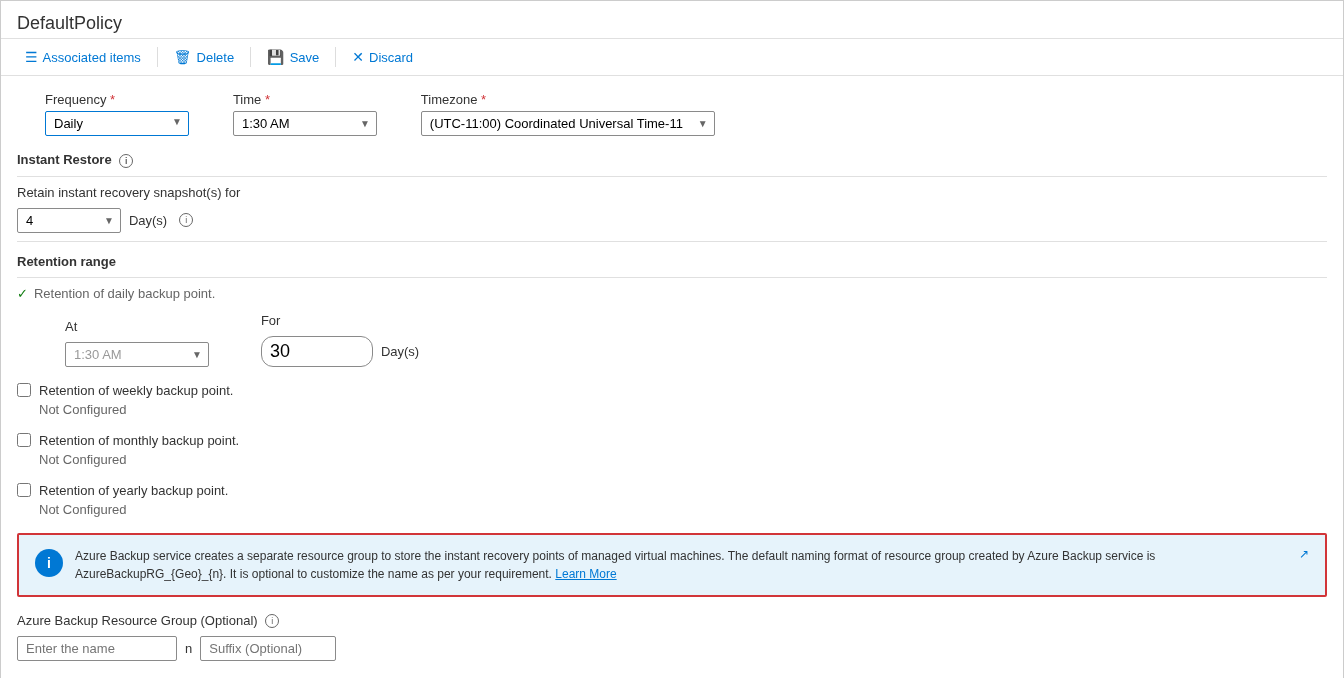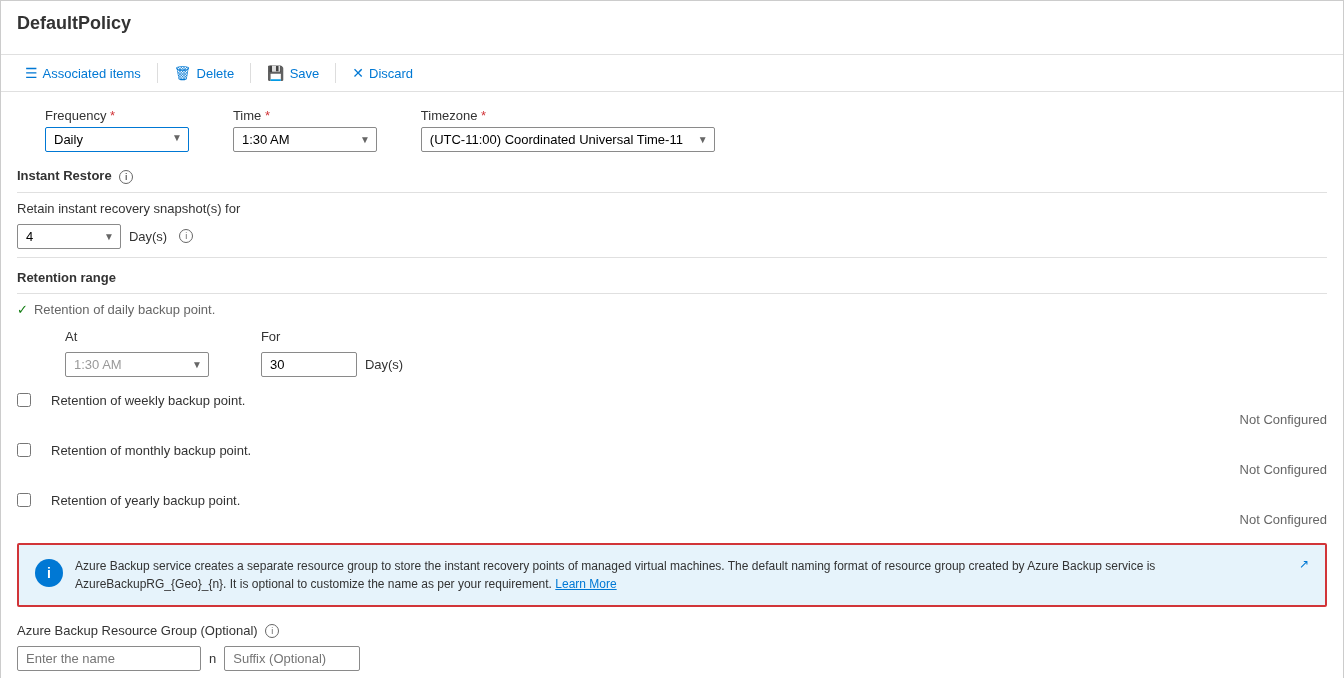--- a/index.html
+++ b/index.html
@@ -1,18 +1,18 @@
 <!DOCTYPE html>
 <html><head>
   <meta charset="utf-8">
   <style>
     * { box-sizing: border-box; margin: 0; padding: 0; }
     body { font-family: 'Segoe UI', Arial, sans-serif; font-size: 13px; background: #fff; color: #333; }
     .page-container { width: 1344px; min-height: 678px; background: #fff; border: 1px solid #ccc; }
-    .page-title { font-size: 18px; font-weight: 700; padding: 12px 16px 20px 16px; border-bottom: 1px solid #e0e0e0; }
+    .page-title { font-size: 18px; font-weight: 400; padding: 12px 16px 4px 16px; border-bottom: 1px solid #e0e0e0; }
     .toolbar { display: flex; align-items: center; gap: 4px; padding: 6px 16px; border-bottom: 1px solid #e0e0e0; }
     .toolbar-btn { display: flex; align-items: center; gap: 5px; padding: 4px 8px; background: none; border: none; cursor: pointer; font-size: 13px; color: #0078d4; }
     .toolbar-btn .icon { font-size: 14px; }
     .toolbar-separator { width: 1px; height: 20px; background: #ddd; margin: 0 4px; }
     .content { padding: 16px 16px; }
     .form-row { display: flex; align-items: flex-end; gap: 16px; margin-bottom: 16px; }
     .form-group { display: flex; flex-direction: column; gap: 4px; margin-left: 28px; }
     .form-label { font-size: 13px; font-weight: 400; }
     .form-label .required { color: #d13438; }
     .select-control { display: flex; align-items: flex-start; border: 1.5px solid #0078d4; border-radius: 2px; background: #fff; }
@@ -27,33 +27,33 @@
     .inline-row { display: flex; align-items: center; gap: 8px; }
     .small-select { display: flex; align-items: center; border: 1px solid #8a8a8a; border-radius: 2px; background: #fff; }
     .small-select select { border: none; outline: none; font-size: 13px; padding: 4px 8px; min-width: 80px; appearance: none; background: transparent; }
     .unit-label { font-size: 13px; color: #333; }
     .section-divider { border: none; border-top: 1px solid #e0e0e0; margin: 8px 0 12px 0; }
     .retention-range-header { font-weight: 700; font-size: 13px; margin-bottom: 8px; padding-bottom: 8px; border-bottom: 1px solid #e0e0e0; }
     .daily-retention { display: flex; align-items: center; gap: 6px; margin-bottom: 12px; color: #666; }
     .check-icon { color: #107c10; font-size: 13px; }
     .retention-at-for { display: flex; align-items: flex-end; gap: 24px; margin-bottom: 16px; padding-left: 20px; }
     .at-label, .for-label { font-size: 13px; font-weight: 400; margin-bottom: 4px; }
-    .input-field { border: 1px solid #8a8a8a; border-radius: 2px; padding: 4px 8px; font-size: 13px; width: 96px; }
-    .checkbox-row { display: flex; align-items: center; gap: 20px; margin-bottom: 4px; }
+    .input-field { border: 1px solid #8a8a8a; border-radius: 12px; padding: 4px 8px; font-size: 18px; width: 112px; }
+    .checkbox-row { display: flex; align-items: center; gap: 8px; margin-bottom: 4px; }
     .checkbox-row input[type="checkbox"] { width: 14px; height: 14px; cursor: pointer; }
-    .not-configured { font-size: 13px; color: #666; margin-left: 22px; margin-bottom: 16px; text-align: right; }
+    .not-configured { font-size: 13px; color: #666; margin-left: 22px; margin-bottom: 16px; }
     .info-banner { display: flex; align-items: flex-start; gap: 12px; background: #e6f3fb; border: 2px solid #d13438; padding: 12px 16px; margin: 16px 0; border-radius: 2px; }
     .info-circle { display: flex; align-items: center; justify-content: center; width: 28px; height: 28px; border-radius: 50%; background: #0078d4; color: #fff; font-size: 14px; font-weight: 700; flex-shrink: 0; margin-top: 2px; }
     .info-banner-text { font-size: 12px; line-height: 1.5; flex: 1; }
     .learn-more { color: #0078d4; text-decoration: underline; cursor: pointer; }
     .external-link { color: #0078d4; font-size: 12px; margin-left: 8px; cursor: pointer; }
     .optional-section { padding-bottom: 16px; }
     .optional-label { font-size: 13px; margin-bottom: 8px; }
     .optional-inputs { display: flex; align-items: center; gap: 8px; }
-    .name-input { border: 1px solid #8a8a8a; border-radius: 2px; padding: 4px 8px; font-size: 13px; width: 184px; }
+    .name-input { border: 1px solid #8a8a8a; border-radius: 2px; padding: 4px 8px; font-size: 13px; width: 160px; }
     .suffix-input { border: 1px solid #8a8a8a; border-radius: 2px; padding: 4px 8px; font-size: 13px; width: 136px; }
     .n-label { font-size: 13px; color: #333; }
     .disabled-select select { color: #999; }
   </style>
 </head>
 <body>
 
 <div class="page-container">
 
   <div class="page-title">DefaultPolicy</div>

